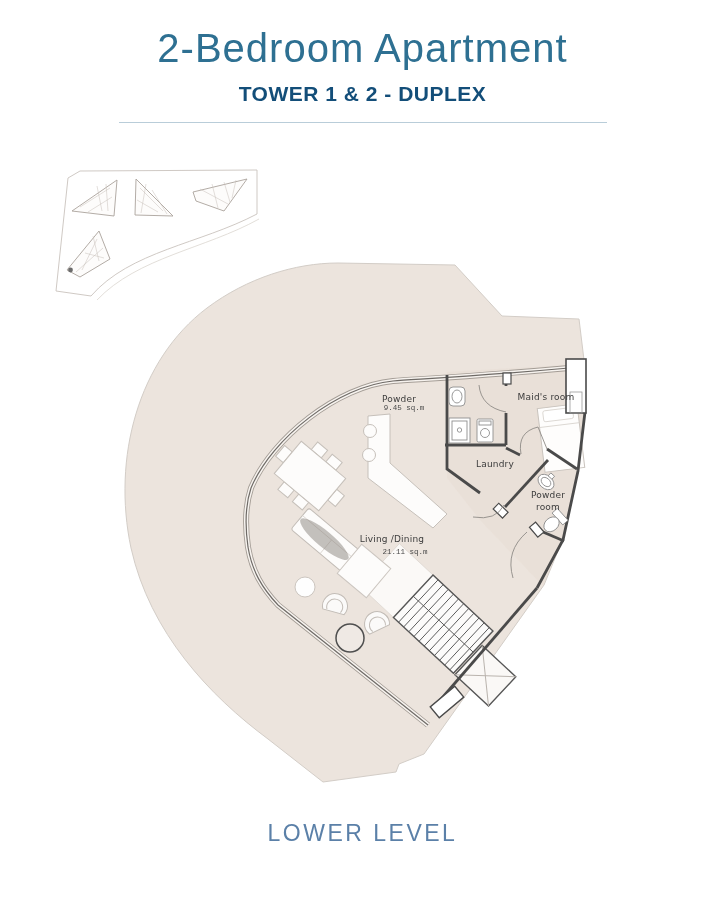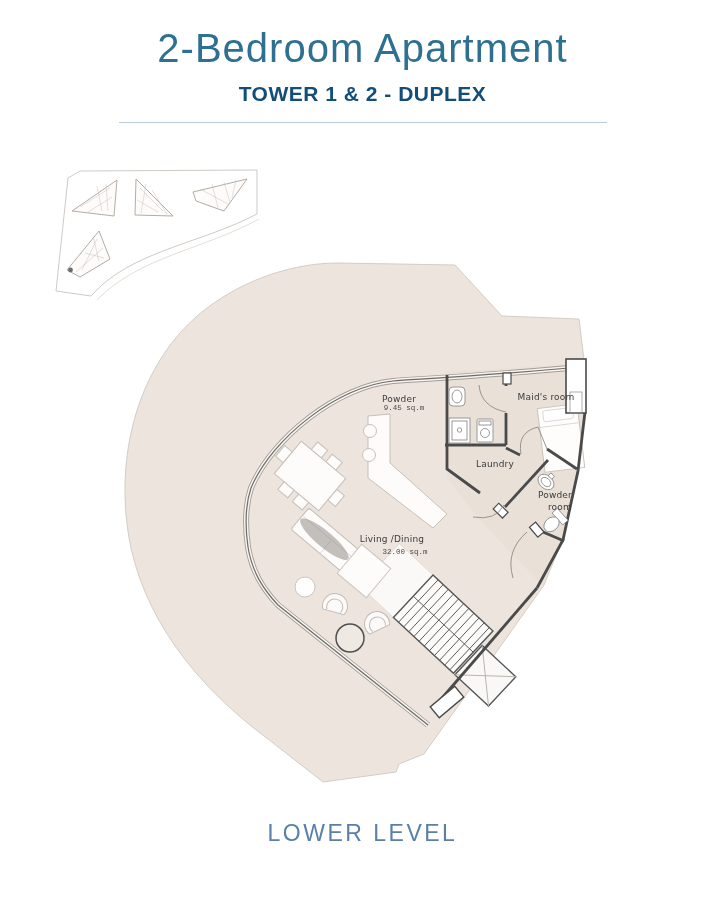--- a/index.html
+++ b/index.html
@@ -25,21 +25,21 @@
   
   .plan-label{
     position:absolute;color:#3c3c3c;font-size:9px;line-height:10px;
     transform:translate(-50%,-50%);white-space:nowrap;letter-spacing:.2px;
   }
   .plan-area{
     position:absolute;color:#4a4a4a;font-size:7.5px;line-height:8px;
     transform:translate(-50%,-50%);white-space:nowrap;font-family:Liberation Mono, monospace;
   }
   .plan-label.wrap{
-    white-space:normal;transform:none;width:48px;text-align:right;line-height:12px;
+    white-space:normal;transform:none;width:48px;text-align:center;line-height:12px;
   }
   
   .footer-level{
     position:absolute;top:812px;left:0;width:100%;text-align:center;
     font-size:23px;font-weight:400;color:#5b80a8;letter-spacing:2.5px;
     font-family:"Liberation Sans","DejaVu Sans",sans-serif;
   }
   svg{position:absolute;}
 </style>
 </head>
@@ -216,17 +216,17 @@
   <div class="plan-label" style="left:399px;top:391px;">Powder</div>
   <div class="plan-area" style="left:404px;top:400px;">9.45 sq.m</div>
 
   <div class="plan-label" style="left:534px;top:389px;padding-left:24px;">Maid's room</div>
 
   <div class="plan-label" style="left:495px;top:456px;">Laundry</div>
 
   <div class="plan-label wrap" style="left:524px;top:481px;">Powder room</div>
 
   <div class="plan-label" style="left:392px;top:531px;">Living /Dining</div>
-  <div class="plan-area" style="left:405px;top:544px;">32.00  sq.m</div>
+  <div class="plan-area" style="left:405px;top:544px;">21.11  sq.m</div>
 
   <div class="footer-level">LOWER LEVEL</div>
 
 </div>
 
 </body></html>

